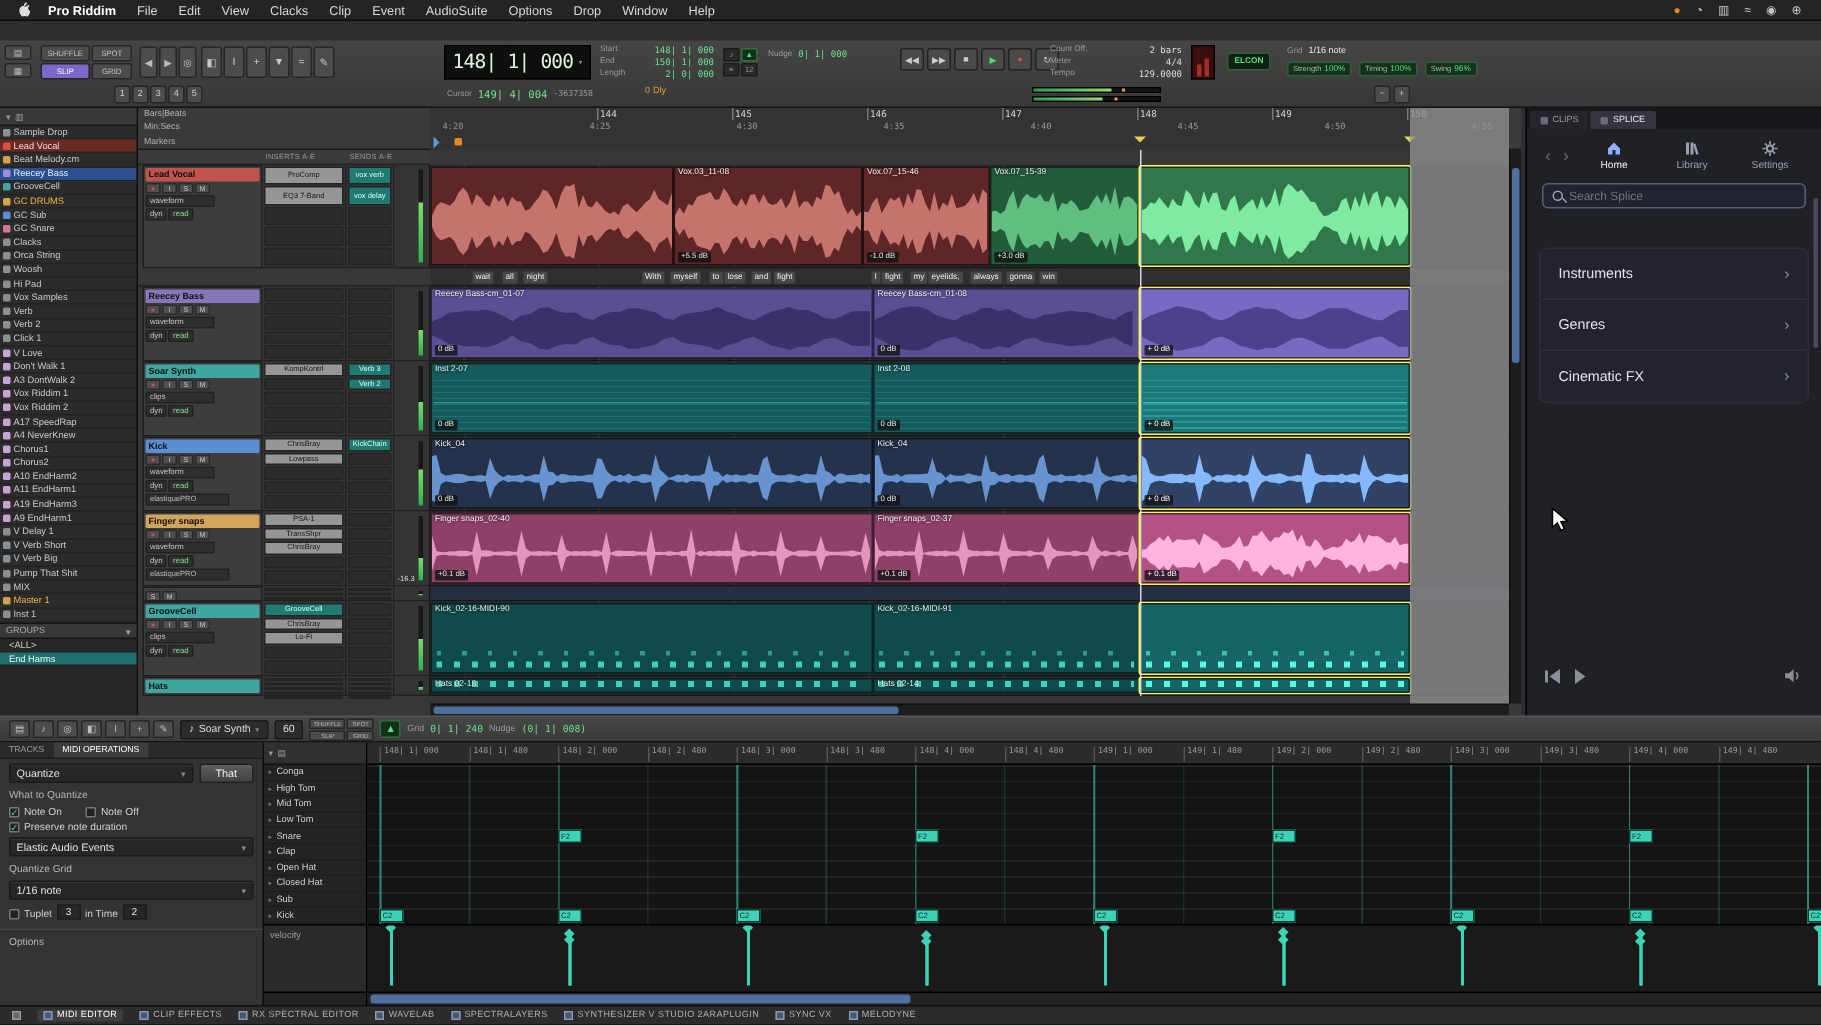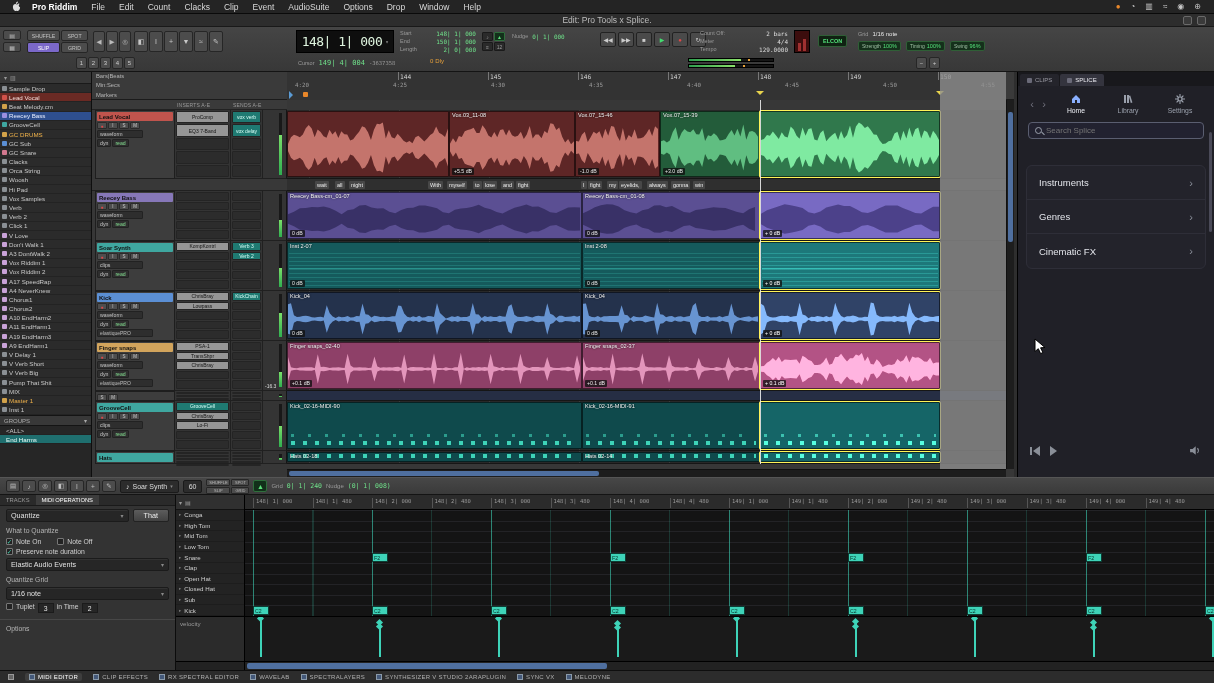--- a/index.html
+++ b/index.html
@@ -166,21 +166,21 @@
 .mtb-val{font-size:6.5px;color:#6fe08a;}
 .mtb-lbl{font-size:6px;color:#9a9a9a;}
 .mtb-modes{display:grid;grid-template-columns:24px 18px;gap:1px;}
 .mtb-mode{height:7px;background:#4c4c4c;border:1px solid #262626;color:#bbb;font-size:4px;display:flex;align-items:center;justify-content:center;border-radius:1px;}
 .mtb-metro{width:14px;height:12px;background:#12301a;border:1px solid #2f6f3c;color:#5ae07a;font-size:7px;display:flex;align-items:center;justify-content:center;border-radius:2px;}
 
 #midi-ops{position:absolute;left:0;top:495px;width:176px;height:175px;background:#333;border-right:1px solid #0c0c0c;}
 .ops-tabs{height:11px;display:flex;background:#2a2a2a;border-bottom:1px solid #1a1a1a;}
 .ops-tab{font-size:5.8px;color:#9a9a9a;padding:0 6px;display:flex;align-items:center;}
 .ops-tab.on{color:#fff;background:#3d3d3d;}
-.ops-row{display:flex;align-items:flex-start;gap:4px;padding:3px 6px 0;}
+.ops-row{display:flex;align-items:flex-end;gap:4px;padding:3px 6px 0;}
 .dd{height:13px;background:#262626;border:1px solid #1b1b1b;box-shadow:inset 0 1px rgba(255,255,255,.06);border-radius:2px;color:#e0e0e0;font-size:7.2px;display:flex;align-items:center;justify-content:space-between;padding:0 4px;gap:4px;}
 .dd::after{content:"▾";color:#888;font-size:6px;}
 .btn-apply{height:13px;padding:0 10px;background:linear-gradient(#5d5d5d,#424242);border:1px solid #222;border-radius:2px;color:#eee;font-size:7.2px;display:flex;align-items:center;}
 .sec-lbl{font-size:6.8px;color:#b5b5b5;padding:5px 6px 1px;}
 .cb{width:7px;height:7px;border:1px solid #777;background:#222;display:inline-flex;align-items:center;justify-content:center;font-size:6.5px;color:#44d6b4;border-radius:1px;flex:none;}
 .cb.ck::after{content:"✓";}
 .cb-lbl{font-size:6.8px;color:#d0d0d0;}
 .field{width:16px;height:10px;background:#262626;border:1px solid #1b1b1b;color:#e0e0e0;font-size:6.8px;text-align:center;line-height:9px;}
 .ops-div{border-top:1px solid #474747;margin-top:6px;}
 
@@ -215,21 +215,21 @@
   <span data-name="apple-menu-icon" style="padding:0 4px;display:flex;align-items:center;">
     <svg width="9" height="11" viewBox="0 0 10 12">
           <path fill="#ddd" d="M7.1 3.3c-.7 0-1.3.4-1.7.4-.4 0-1-.4-1.7-.4C2.3 3.3 1 4.5 1 6.6c0 2.2 1.5 4.4 2.6 4.4.5 0 .9-.3 1.5-.3s1 .3 1.5.3c1.1 0 2.4-2.1 2.4-4.1-1-.4-1.5-1.1-1.5-2 0-.8.5-1.4 1-1.7-.4-.6-1-.9-1.4-.9zM5.9 2.4c.5-.6.8-1.3.7-2-.6.1-1.3.5-1.7 1-.4.5-.7 1.2-.6 1.9.6 0 1.2-.4 1.6-.9z"></path>
         </svg>
   </span>
   <span data-name="menubar-items" style="display:flex;">
         <span data-name="menubar-menus" style="display:flex;">
           <span class="mitem b" data-name="menu-pro-tools">Pro Riddim</span>
           <span class="mitem" data-name="menu-file">File</span>
           <span class="mitem" data-name="menu-edit">Edit</span>
-          <span class="mitem" data-name="menu-view">Count</span>
+          <span class="mitem" data-name="menu-view">View</span>
           <span class="mitem" data-name="menu-track">Clacks</span>
           <span class="mitem" data-name="menu-clip">Clip</span>
           <span class="mitem" data-name="menu-event">Event</span>
           <span class="mitem" data-name="menu-audiosuite">AudioSuite</span>
           <span class="mitem" data-name="menu-options">Options</span>
           <span class="mitem" data-name="menu-setup">Drop</span>
           <span class="mitem" data-name="menu-window">Window</span>
           <span class="mitem" data-name="menu-help">Help</span>
         </span>
       </span>
@@ -237,25 +237,20 @@
   <span data-name="menubar-status" style="display:flex;align-items:center;">
         <span class="sicon orange" data-name="menubar-status-icon-1">●</span>
         <span class="sicon" data-name="menubar-status-icon-2">◔</span>
         <span class="sicon" data-name="menubar-status-icon-3">▥</span>
         <span class="sicon" data-name="menubar-status-icon-4">≈</span>
         <span class="sicon" data-name="menubar-status-icon-5">◉</span>
         <span class="sicon" data-name="menubar-status-icon-6">⊕</span>
       </span>
 </div>
 
-<div id="titlebar" data-name="window-titlebar">
-  <span data-name="window-title">Edit: Pro Tools x Splice.</span>
-  <span class="tbr-ico" style="right:22px;" data-name="window-option-icon"></span>
-  <span class="tbr-ico" style="right:8px;" data-name="window-grid-icon"></span>
-</div>
 
 <div id="toolbar" data-name="edit-toolbar">
   <div class="tb-row1">
     <div class="edge-col">
       <div class="edge-btn" data-name="toolbar-menu-icon">▤</div>
       <div class="edge-btn" data-name="toolbar-lock-icon">▦</div>
     </div>
     <div class="mode-grid" data-name="edit-mode-cluster">
           <div class="mode-btn" data-name="mode-shuffle-button">SHUFFLE</div>
           <div class="mode-btn" data-name="mode-spot-button">SPOT</div>

